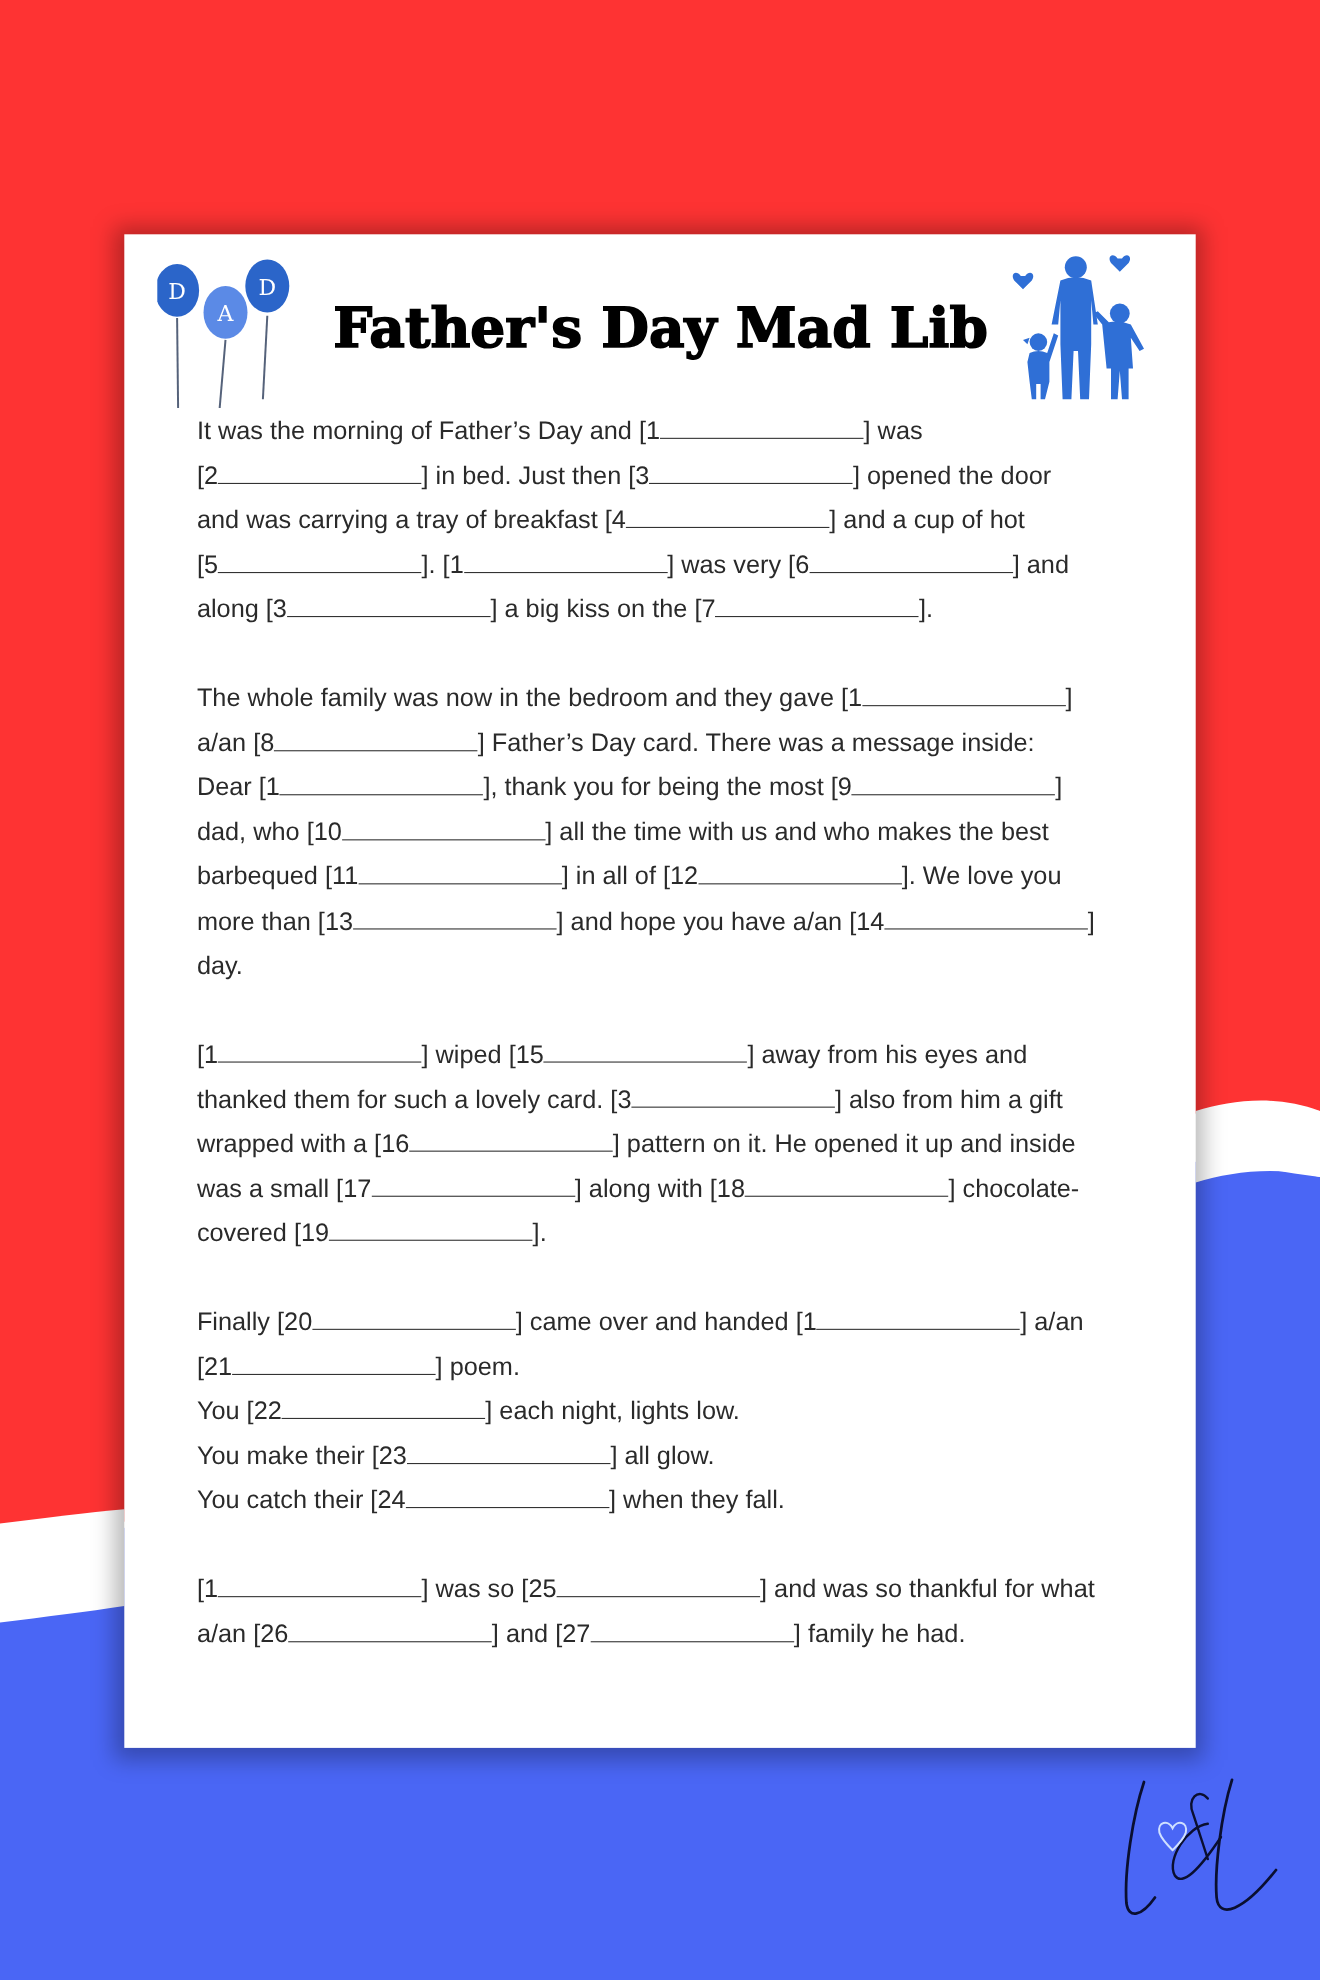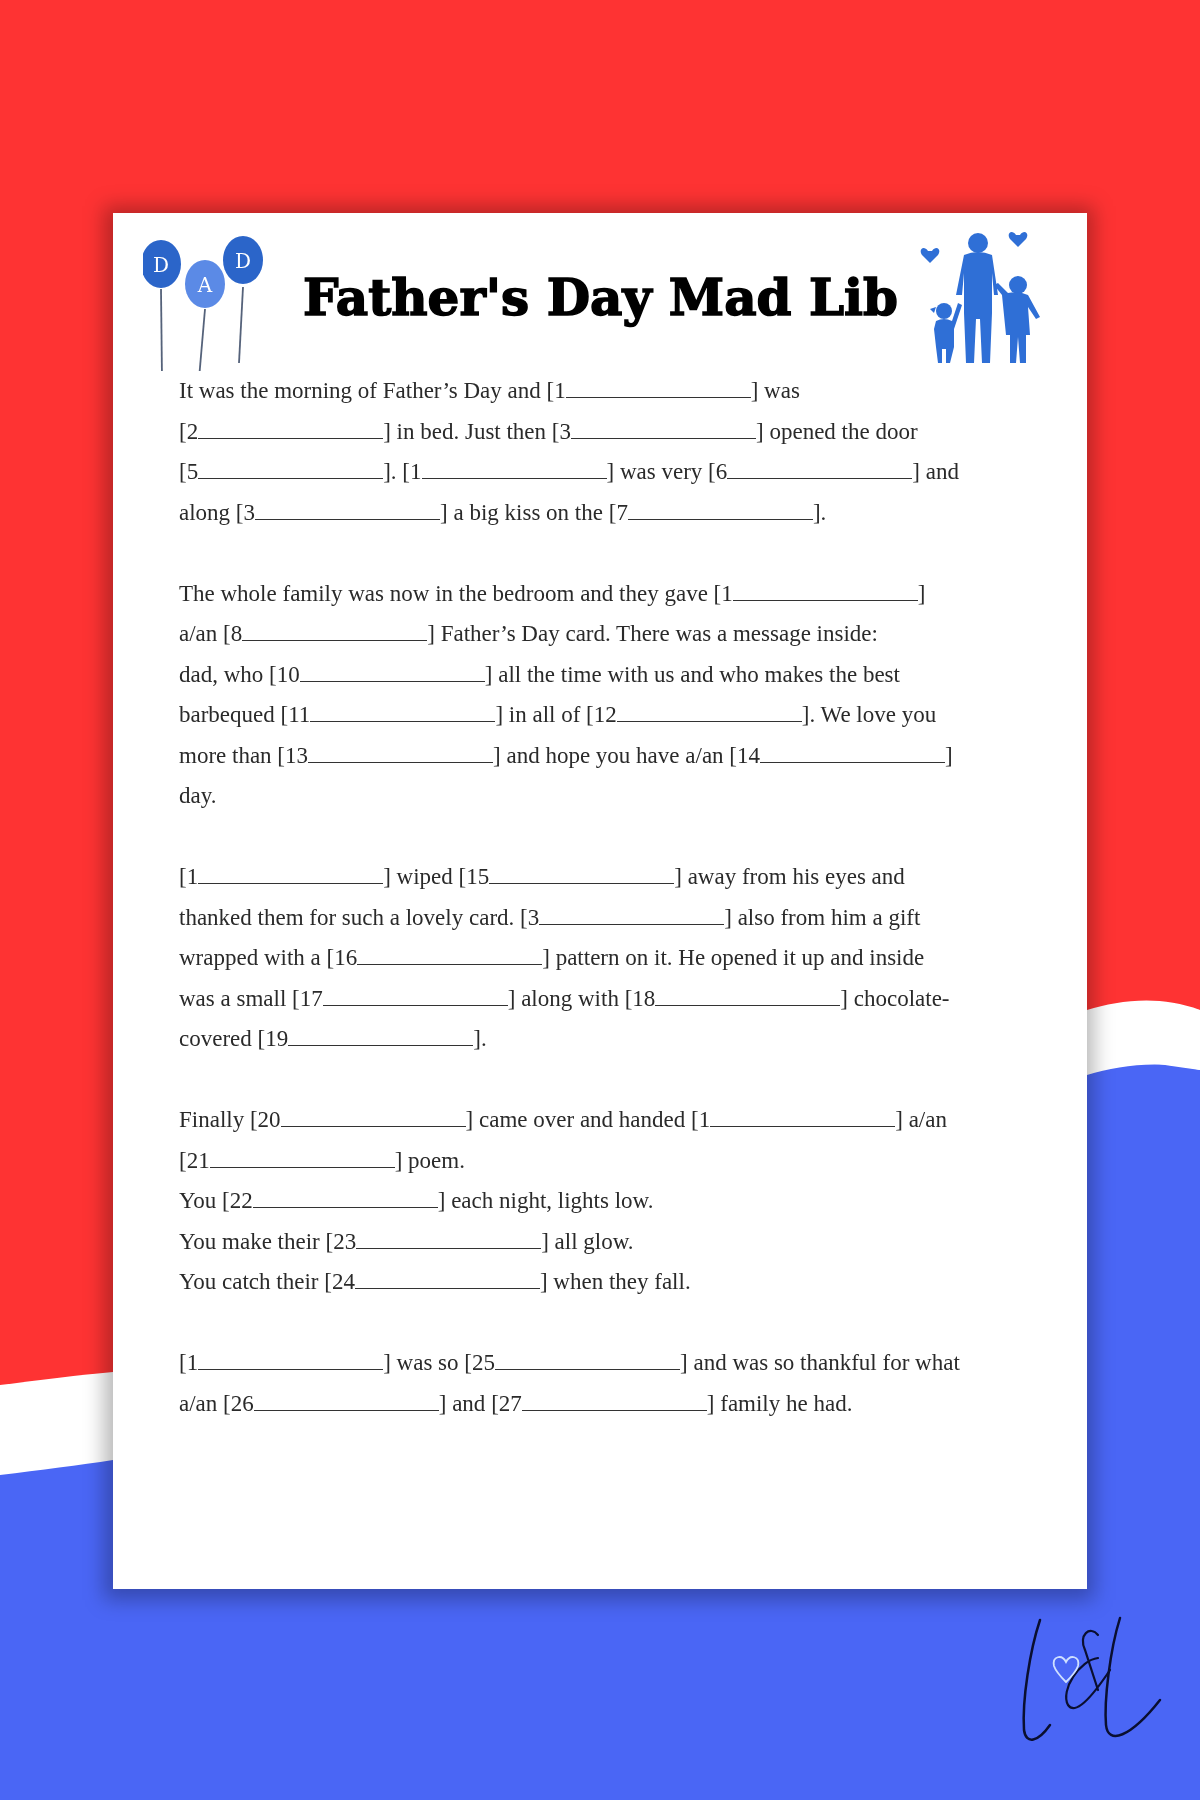--- a/index.html
+++ b/index.html
@@ -21,21 +21,21 @@
     .balloons { position: absolute; left: 30px; top: 18px; width: 130px; height: 140px; }
     .family { position: absolute; left: 805px; top: 10px; width: 140px; height: 150px; }
     .title {
       position: absolute; left: 190px; top: 60px; width: 630px; text-align: left;
       font-family: "DejaVu Serif", serif; font-weight: bold; font-size: 50px;
       color: #000; letter-spacing: 0px; line-height: 1;
       -webkit-text-stroke: 1.5px #000;
     }
     .story {
       position: absolute; left: 66px; top: 158px; width: 880px;
-      font-family: Liberation Serif, serif; font-size: 23px; line-height: 40.5px;
+      font-family: Liberation Sans, sans-serif; font-size: 23px; line-height: 40.5px;
       color: #2a2a2a;
     }
     .para { margin-bottom: 40.5px; }
     .para:last-child { margin-bottom: 0; margin-top: 17px; }
     .line { white-space: nowrap; display: block; }
     .blank-num { }
     .blank-line {
       display: inline-block; width: 185px; border-bottom: 1.6px solid #333;
       height: 18px; vertical-align: baseline;
     }
@@ -86,26 +86,28 @@
     <path d="M18,98 Q26,94 34,98 L40,80 L44,82 L36,106 L36,124 L32,140 L28,140 L28,126 L24,126 L24,140 L20,140 L18,124 L16,106 Z"></path>
 
     <circle cx="100" cy="62" r="9"></circle>
     <path d="M84,72 L76,62 L80,60 L90,70 Q100,68 110,72 L122,94 L118,96 L110,84 L112,112 L108,112 L108,140 L102,140 L100,114 L98,140 L92,140 L92,112 L88,112 Z"></path>
   </svg>
 
   <div class="story" id="story">
       <div class="para">
         <span class="line"><span>It was the morning of Father’s Day and </span><span class="blank"><span>[</span><span class="blank-num">1</span><span class="blank-line"></span><span>]</span></span><span> was</span></span>
         <span class="line"><span class="blank"><span>[</span><span class="blank-num">2</span><span class="blank-line"></span><span>]</span></span><span> in bed. Just then </span><span class="blank"><span>[</span><span class="blank-num">3</span><span class="blank-line"></span><span>]</span></span><span> opened the door</span></span>
+        <span class="line"><span>and was carrying a tray of breakfast </span><span class="blank"><span>[</span><span class="blank-num">4</span><span class="blank-line"></span><span>]</span></span><span> and a cup of hot</span></span>
         <span class="line"><span class="blank"><span>[</span><span class="blank-num">5</span><span class="blank-line"></span><span>]</span></span><span>. </span><span class="blank"><span>[</span><span class="blank-num">1</span><span class="blank-line"></span><span>]</span></span><span> was very </span><span class="blank"><span>[</span><span class="blank-num">6</span><span class="blank-line"></span><span>]</span></span><span> and</span></span>
         <span class="line"><span>along </span><span class="blank"><span>[</span><span class="blank-num">3</span><span class="blank-line"></span><span>]</span></span><span> a big kiss on the </span><span class="blank"><span>[</span><span class="blank-num">7</span><span class="blank-line"></span><span>]</span></span><span>.</span></span>
       </div>
       <div class="para">
         <span class="line"><span>The whole family was now in the bedroom and they gave </span><span class="blank"><span>[</span><span class="blank-num">1</span><span class="blank-line"></span><span>]</span></span></span>
         <span class="line"><span>a/an </span><span class="blank"><span>[</span><span class="blank-num">8</span><span class="blank-line"></span><span>]</span></span><span> Father’s Day card. There was a message inside:</span></span>
+        <span class="line"><span>Dear </span><span class="blank"><span>[</span><span class="blank-num">1</span><span class="blank-line"></span><span>]</span></span><span>, thank you for being the most </span><span class="blank"><span>[</span><span class="blank-num">9</span><span class="blank-line"></span><span>]</span></span></span>
         <span class="line"><span>dad, who </span><span class="blank"><span>[</span><span class="blank-num">10</span><span class="blank-line"></span><span>]</span></span><span> all the time with us and who makes the best</span></span>
         <span class="line"><span>barbequed </span><span class="blank"><span>[</span><span class="blank-num">11</span><span class="blank-line"></span><span>]</span></span><span> in all of </span><span class="blank"><span>[</span><span class="blank-num">12</span><span class="blank-line"></span><span>]</span></span><span>. We love you</span></span>
         <span class="line"><span>more than </span><span class="blank"><span>[</span><span class="blank-num">13</span><span class="blank-line"></span><span>]</span></span><span> and hope you have a/an </span><span class="blank"><span>[</span><span class="blank-num">14</span><span class="blank-line"></span><span>]</span></span></span>
         <span class="line"><span>day.</span></span>
       </div>
       <div class="para">
         <span class="line"><span class="blank"><span>[</span><span class="blank-num">1</span><span class="blank-line"></span><span>]</span></span><span> wiped </span><span class="blank"><span>[</span><span class="blank-num">15</span><span class="blank-line"></span><span>]</span></span><span> away from his eyes and</span></span>
         <span class="line"><span>thanked them for such a lovely card. </span><span class="blank"><span>[</span><span class="blank-num">3</span><span class="blank-line"></span><span>]</span></span><span> also from him a gift</span></span>
         <span class="line"><span>wrapped with a </span><span class="blank"><span>[</span><span class="blank-num">16</span><span class="blank-line"></span><span>]</span></span><span> pattern on it. He opened it up and inside</span></span>
         <span class="line"><span>was a small </span><span class="blank"><span>[</span><span class="blank-num">17</span><span class="blank-line"></span><span>]</span></span><span> along with </span><span class="blank"><span>[</span><span class="blank-num">18</span><span class="blank-line"></span><span>]</span></span><span> chocolate-</span></span>

